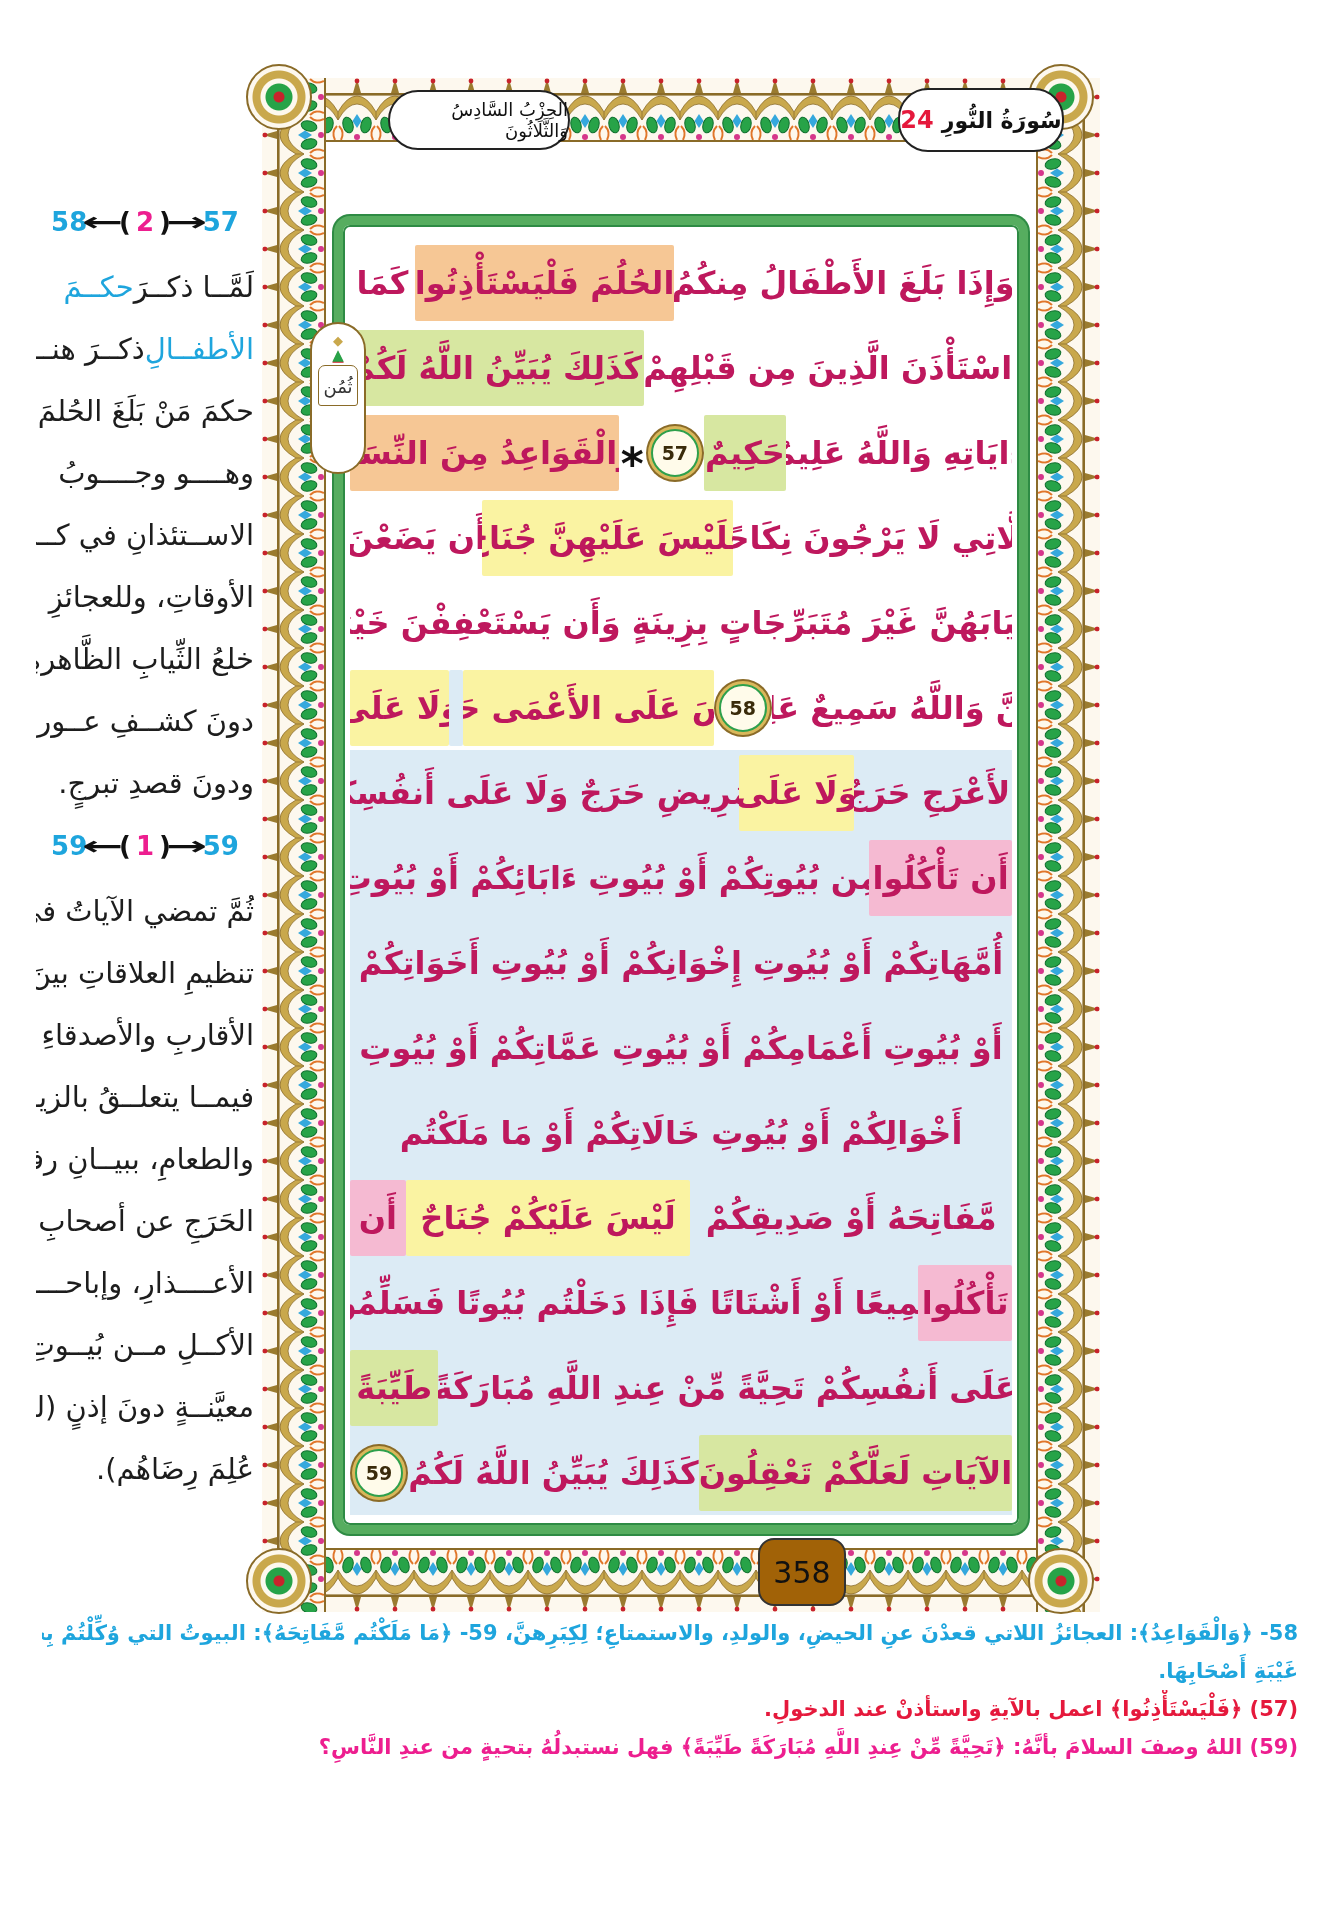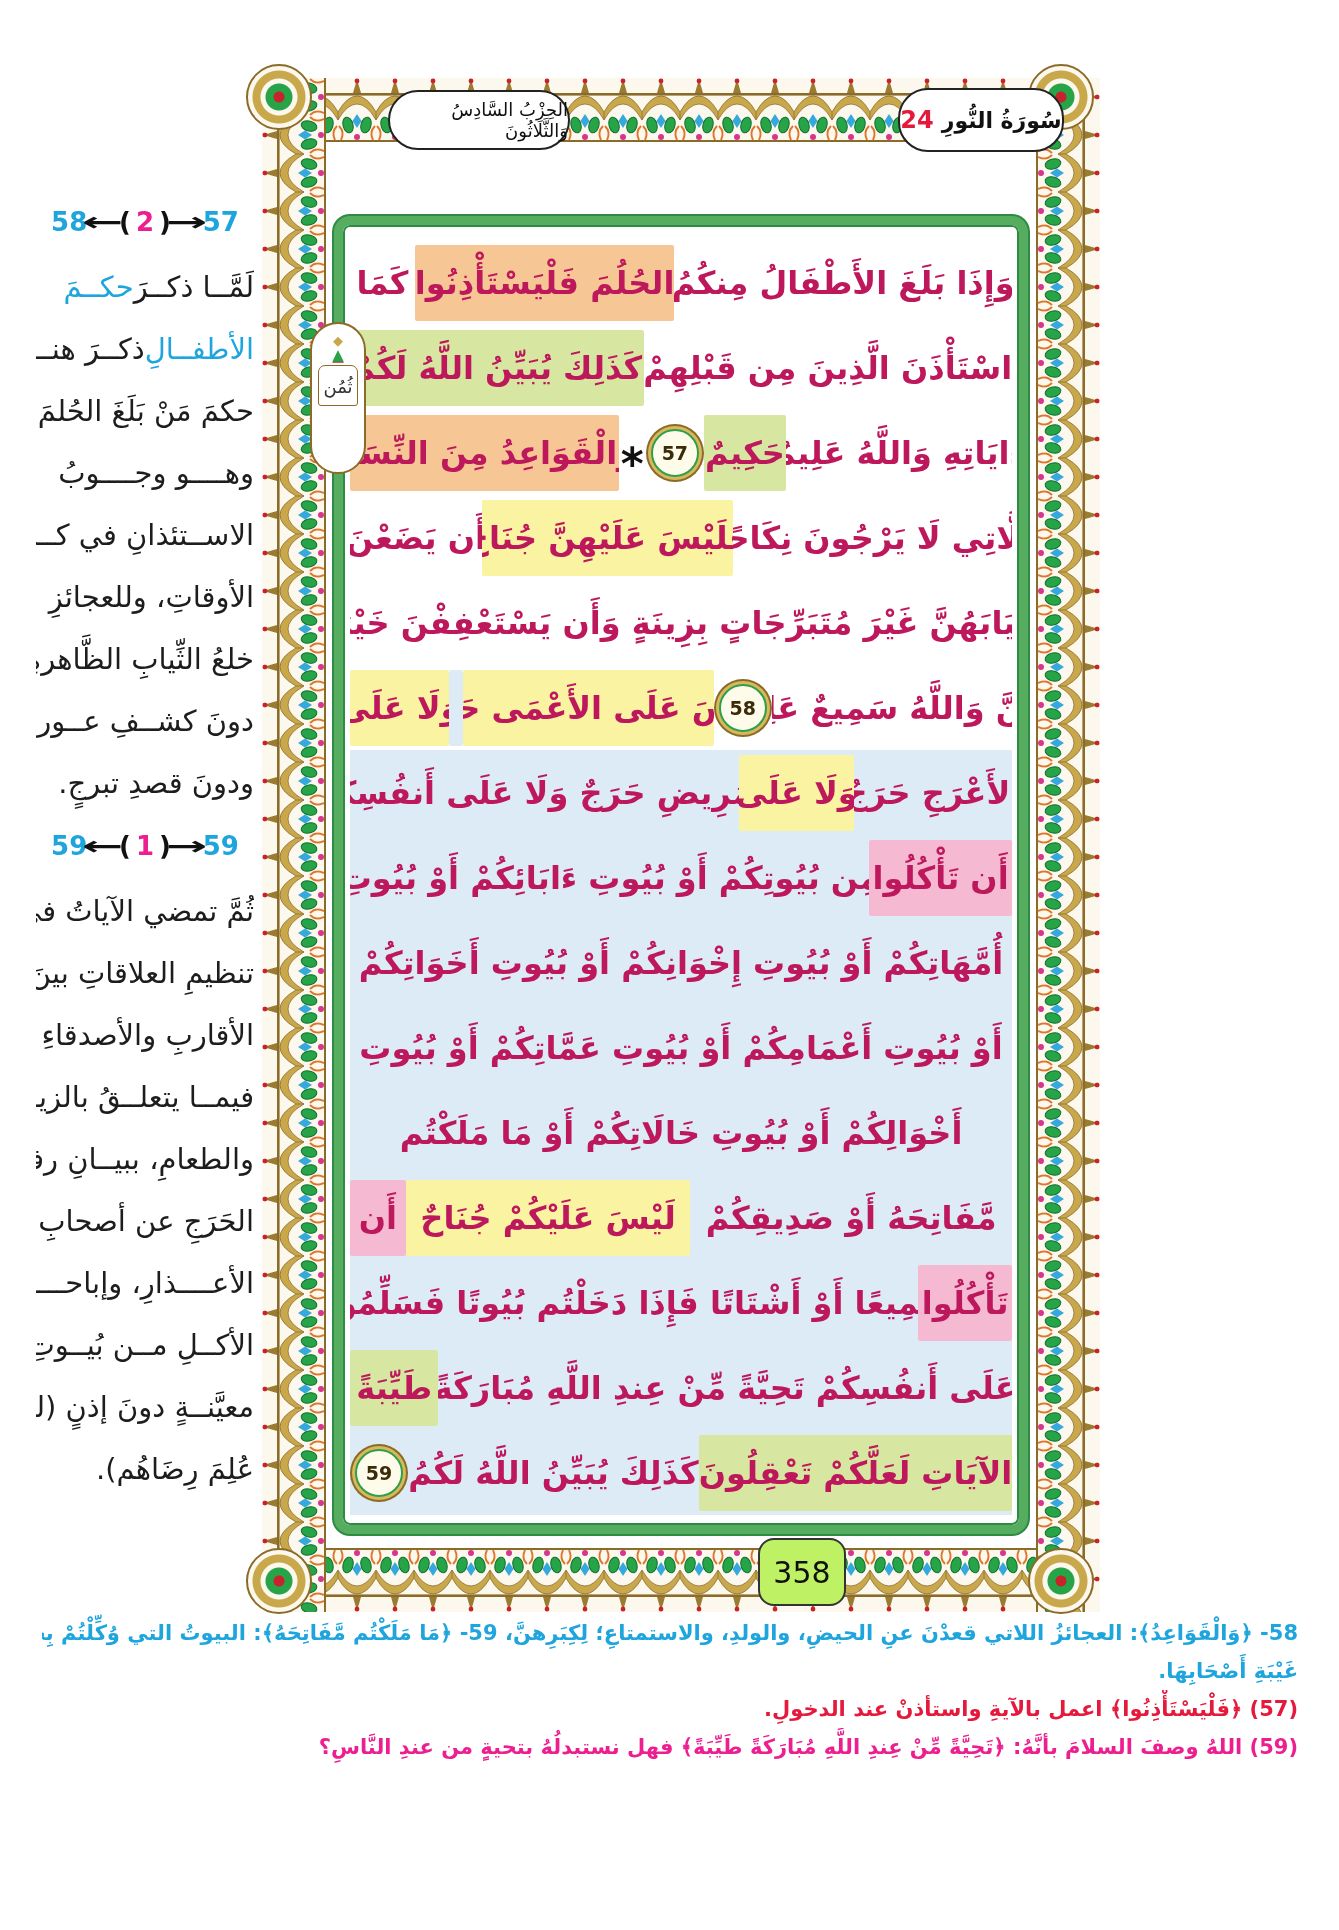--- a/index.html
+++ b/index.html
@@ -49,21 +49,21 @@
   .hl-orange{background:var(--hl-orange);} .hl-green{background:var(--hl-green);}
   .hl-yellow{background:var(--hl-yellow);} .hl-pink{background:var(--hl-pink);}
   .hl-blue{background:var(--blue-bg);}
   .vmark{flex:0 0 auto;width:44px;height:44px;margin:0 5px;border-radius:50%;background:#fffbea;
     border:2px solid #2ea04c;box-shadow:0 0 0 3px #d9b75a, 0 0 0 5px #8a6b28;display:flex;
     align-items:center;justify-content:center;font-size:19px;font-weight:bold;color:#3a2b0a;align-self:center;}
   .hstar{flex:0 0 auto;font-size:44px;line-height:20px;color:#111;align-self:center;margin:0 2px;
     font-weight:bold;padding-top:22px;}
 
   
-  .pagenum{position:absolute;left:758px;top:1538px;width:84px;height:64px;background:#bef264;
+  .pagenum{position:absolute;left:758px;top:1538px;width:84px;height:64px;background:#a16207;
     border:2px solid #333;border-radius:16px;display:flex;align-items:center;justify-content:center;
     font-size:30px;color:#111;z-index:6;}
 
   
   .sidebar{position:absolute;left:36px;top:190px;width:218px;z-index:2;}
   .sb-ref{height:56px;display:flex;direction:ltr;align-items:center;justify-content:center;gap:5px;
     font-size:26px;font-weight:bold;color:#111;margin:4px 0 6px 0;}
   .sb-ref .cy{color:var(--accent-cyan);} .sb-ref .mg{color:var(--accent-magenta);}
   .sb-ref .ar{display:inline-block;transform:scaleX(1.9);}
   .sb-line{height:62px;display:flex;direction:rtl;align-items:center;justify-content:flex-start;

